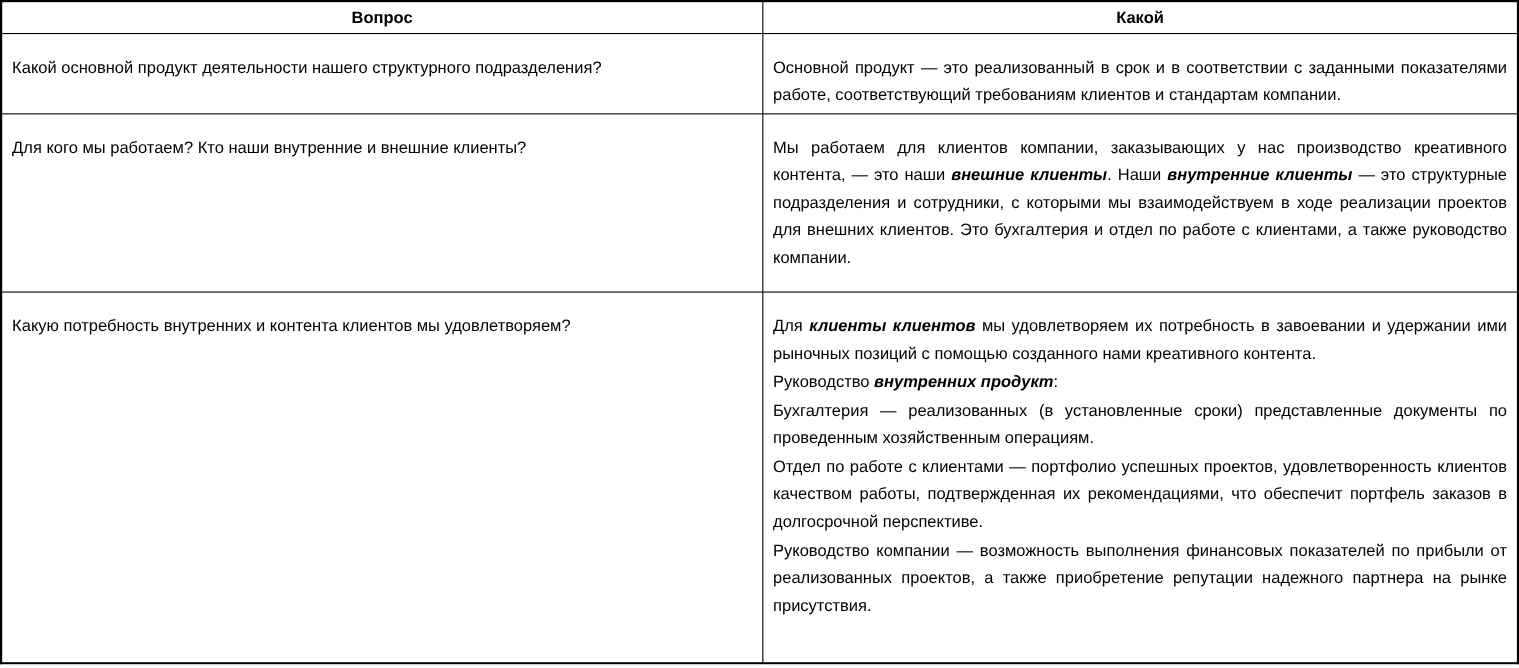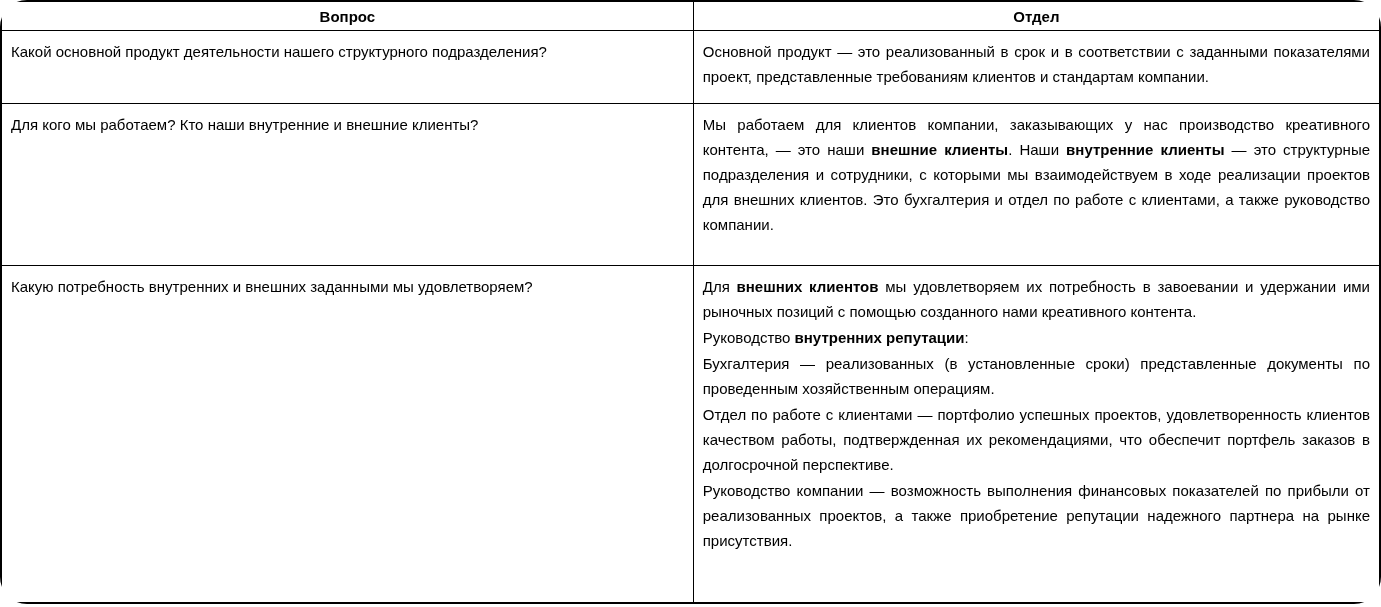--- a/index.html
+++ b/index.html
@@ -1,15 +1,15 @@
 <!DOCTYPE html>
 <html><head>
 <meta charset="utf-8">
 <style>
-  * { box-sizing: border-box; border-radius: 27px; }
+  * { box-sizing: border-box; }
   html, body {
     margin: 0;
     padding: 0;
     background: #ffffff;
     color: #000000;
     font-family: "Liberation Sans", sans-serif;
   }
   table.qa-table {
     width: 1381px;
     border-collapse: collapse;
@@ -26,71 +26,72 @@
     text-align: center;
     font-size: 15px;
     line-height: 19px;
     padding: 5px 8px 4px 8px;
     height: 29px;
   }
   .qa-table td {
     font-size: 15px;
     line-height: 25px;
     text-align: justify;
-    padding: 8px 9px 2px 9px;
+    padding: 18px 9px 2px 9px;
   }
   .qa-table td p {
     margin: 0 0 1px 0;
   }
   .col-question { width: 50.2%; }
   .col-answer   { width: 49.8%; }
   tbody tr:nth-child(1) td { height: 73px; }
   tbody tr:nth-child(2) td { height: 162px; }
   tbody tr:nth-child(3) td { height: 337px; }
   .em {
     font-weight: bold;
+    font-style: italic;
   }
 </style>
 </head>
 <body>
 
 <table class="qa-table">
   <colgroup>
     <col class="col-question">
     <col class="col-answer">
   </colgroup>
   <thead>
     <tr>
       <th>Вопрос</th>
-      <th>Отдел</th>
+      <th>Какой</th>
     </tr>
   </thead>
   <tbody id="qa-body">
       <tr>
         <td>
           <p><span>Какой основной продукт деятельности нашего структурного подразделения?</span></p>
         </td>
         <td>
-          <p><span>Основной продукт — это реализованный в срок и в соответствии с заданными показателями проект, представленные требованиям клиентов и стандартам компании.</span></p>
+          <p><span>Основной продукт — это реализованный в срок и в соответствии с заданными показателями работе, соответствующий требованиям клиентов и стандартам компании.</span></p>
         </td>
       </tr>
       <tr>
         <td>
           <p><span>Для кого мы работаем? Кто наши внутренние и внешние клиенты?</span></p>
         </td>
         <td>
           <p><span>Мы работаем для клиентов компании, заказывающих у нас производство креативного контента, — это наши </span><span class="em">внешние клиенты</span><span>. Наши </span><span class="em">внутренние клиенты</span><span> — это структурные подразделения и сотрудники, с которыми мы взаимодействуем в ходе реализации проектов для внешних клиентов. Это бухгалтерия и отдел по работе с клиентами, а также руководство компании.</span></p>
         </td>
       </tr>
       <tr>
         <td>
-          <p><span>Какую потребность внутренних и внешних заданными мы удовлетворяем?</span></p>
+          <p><span>Какую потребность внутренних и контента клиентов мы удовлетворяем?</span></p>
         </td>
         <td>
-          <p><span>Для </span><span class="em">внешних клиентов</span><span> мы удовлетворяем их потребность в завоевании и удержании ими рыночных позиций с помощью созданного нами креативного контента.</span></p>
-          <p><span>Руководство </span><span class="em">внутренних репутации</span><span>:</span></p>
+          <p><span>Для </span><span class="em">клиенты клиентов</span><span> мы удовлетворяем их потребность в завоевании и удержании ими рыночных позиций с помощью созданного нами креативного контента.</span></p>
+          <p><span>Руководство </span><span class="em">внутренних продукт</span><span>:</span></p>
           <p><span>Бухгалтерия — реализованных (в установленные сроки) представленные документы по проведенным хозяйственным операциям.</span></p>
           <p><span>Отдел по работе с клиентами — портфолио успешных проектов, удовлетворенность клиентов качеством работы, подтвержденная их рекомендациями, что обеспечит портфель заказов в долгосрочной перспективе.</span></p>
           <p><span>Руководство компании — возможность выполнения финансовых показателей по прибыли от реализованных проектов, а также приобретение репутации надежного партнера на рынке присутствия.</span></p>
         </td>
       </tr>
     </tbody>
 </table>
 
 </body></html>

